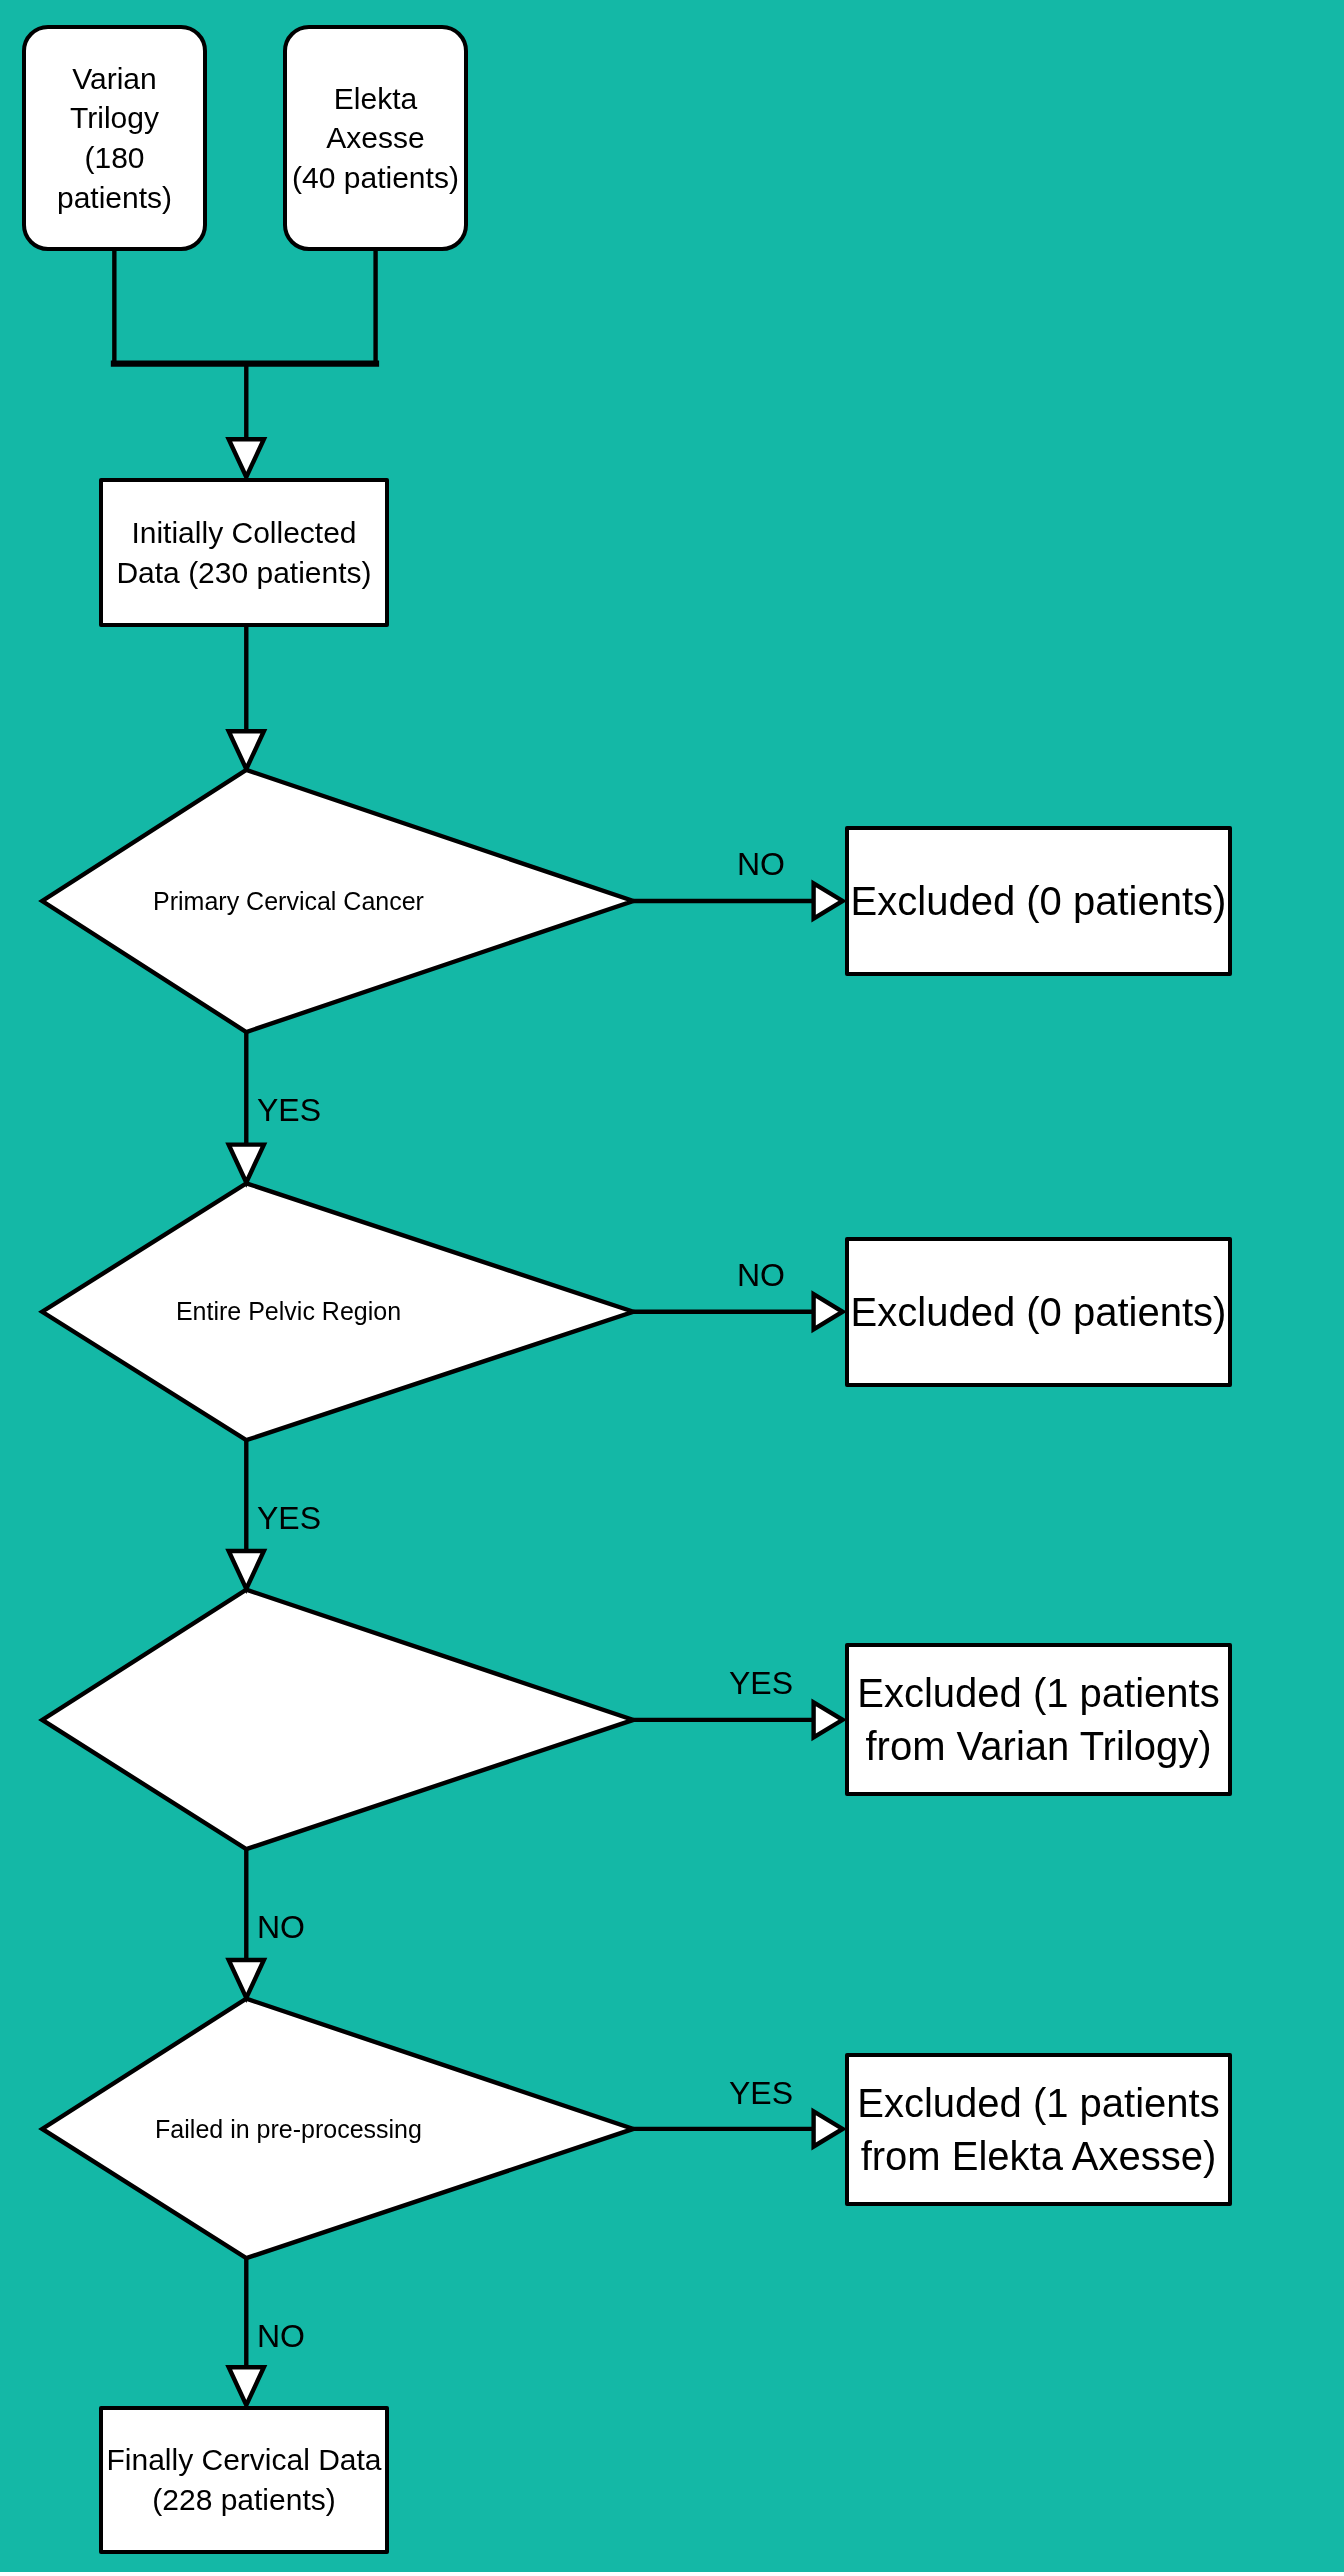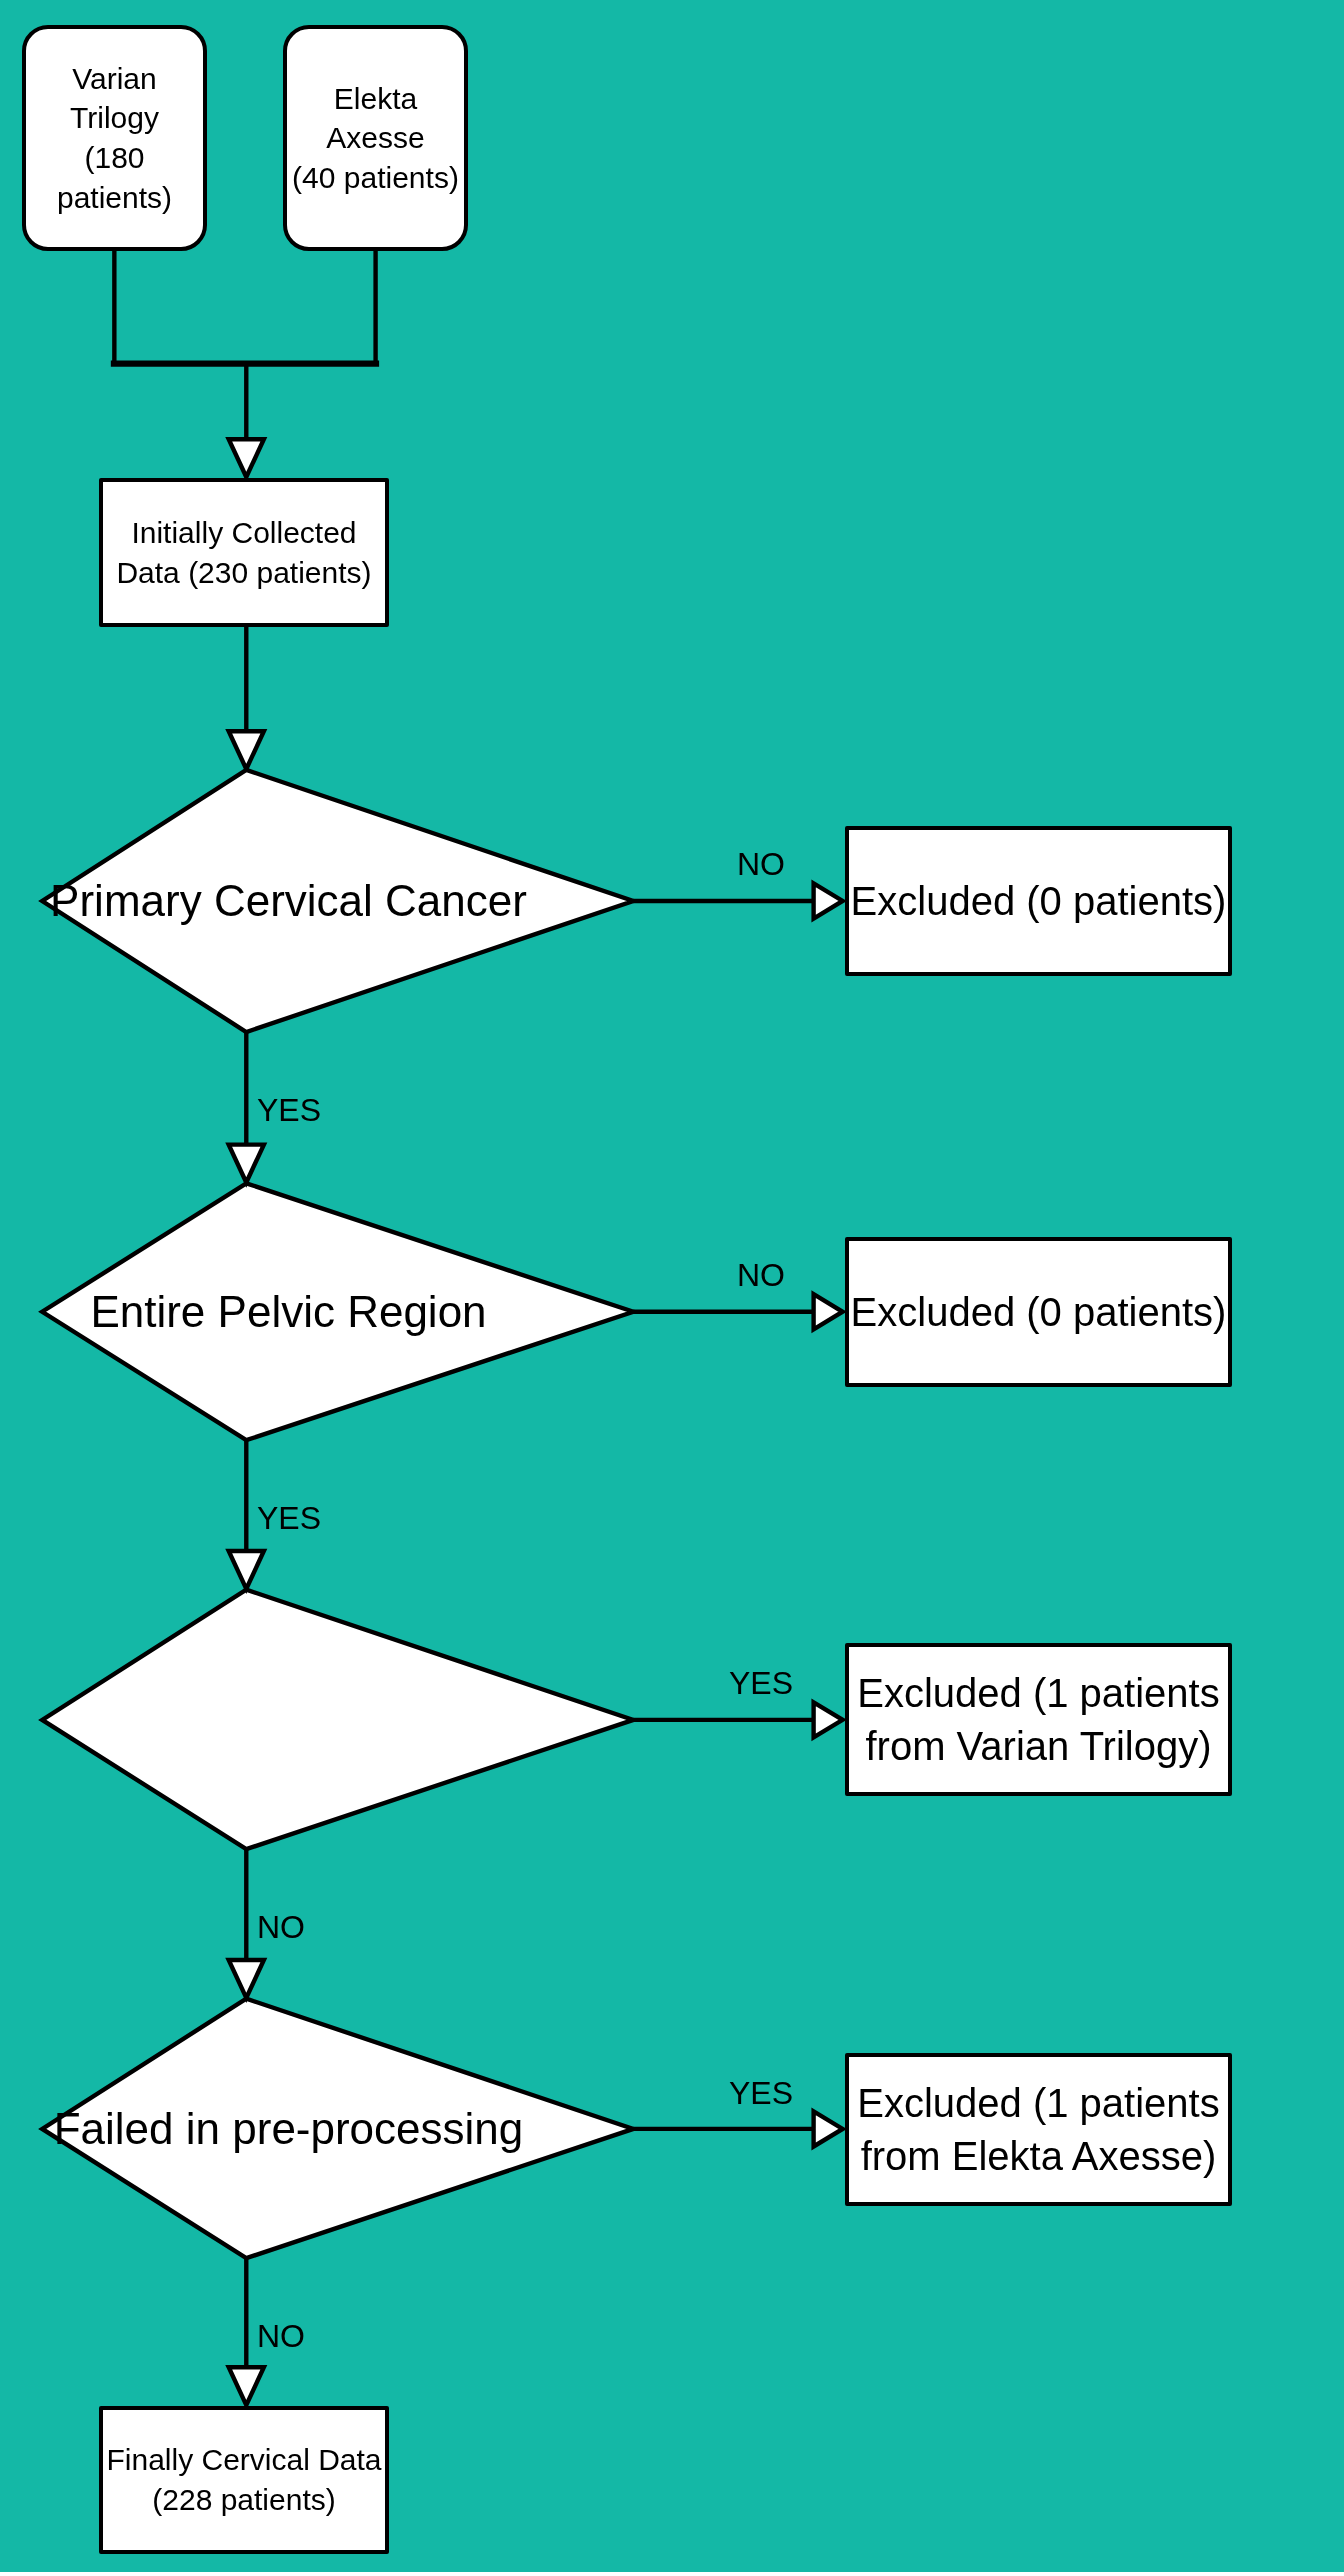--- a/index.html
+++ b/index.html
@@ -39,21 +39,21 @@
     z-index: 2;
   }
   .box.source { border-radius: 26px; }
   .box.excluded { font-size: 40px; }
   .dlabel {
     position: absolute;
     display: flex;
     align-items: center;
     justify-content: center;
     text-align: right;
-    font-size: 44px;
+    font-size: 25px;
     z-index: 2;
   }
   .elabel {
     position: absolute;
     font-size: 32px;
     white-space: nowrap;
     z-index: 2;
   }
   .elabel.center {
     text-align: center;

